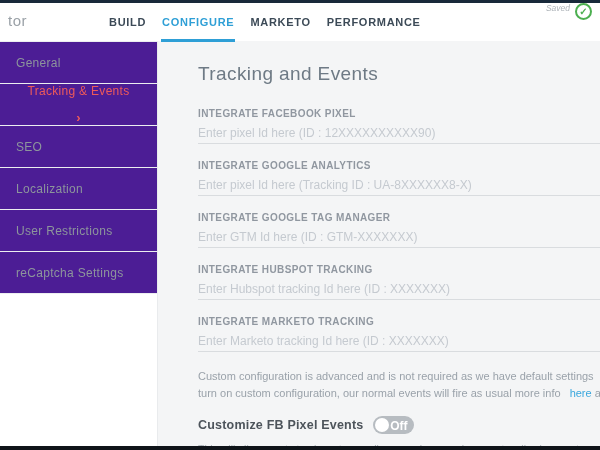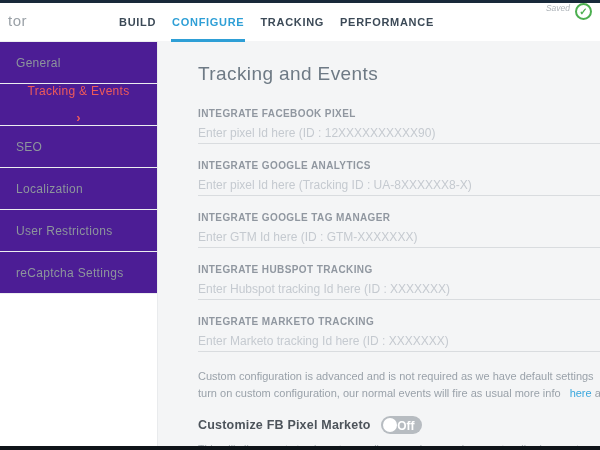--- a/index.html
+++ b/index.html
@@ -5,21 +5,21 @@
   * { margin:0; padding:0; box-sizing:border-box; }
   html,body { width:600px; height:450px; overflow:hidden;
     font-family:"Liberation Sans", sans-serif; background:#fff; }
 
   .top-strip { height:3px; background:#18293a; }
   .bottom-strip { position:absolute; left:0; bottom:0; width:600px; height:4px; background:#0f1419; }
 
   
   .navbar { position:relative; height:38px; background:#fff; }
   .logo { position:absolute; left:8px; top:9px; font-size:15px; color:#9aa1a7; letter-spacing:.5px; }
-  .nav-items { position:absolute; left:118px; top:0; height:38px; display:flex; align-items:center; gap:14px; }
+  .nav-items { position:absolute; left:108px; top:0; height:38px; display:flex; align-items:center; gap:14px; }
   .nav-item { position:relative; font-size:11px; letter-spacing:.7px; color:#3c4a57; font-weight:bold; cursor:pointer; padding:12px 1px; }
   .nav-item.active { color:#2e9fd6; }
   .nav-item.active::after { content:""; position:absolute; left:0; right:0; bottom:-2px; height:3px; background:#2e9fd6; }
   .saved { position:absolute; right:8px; top:0; height:38px; display:flex; gap:5px; }
   .saved-label { font-size:8.5px; font-style:italic; color:#aeb4b9; }
   .check-circle { width:17px; height:17px; border:2px solid #4caf50; border-radius:50%;
     display:flex; align-items:center; justify-content:center; color:#4caf50; font-size:10px; font-weight:bold; }
 
   
   .body-wrap { display:flex; height:405px; }
@@ -55,21 +55,21 @@
 </head>
 <body>
 
 <div class="top-strip"></div>
 
 <div class="navbar">
   <div class="logo">tor</div>
   <div class="nav-items">
     <div class="nav-item">BUILD</div>
     <div class="nav-item active">CONFIGURE</div>
-    <div class="nav-item">TRACKING</div>
+    <div class="nav-item">MARKETO</div>
     <div class="nav-item">PERFORMANCE</div>
   </div>
   <div class="saved">
     <span class="saved-label">Saved</span>
     <span class="check-circle">✓</span>
   </div>
 </div>
 
 <div class="body-wrap">
   <div class="sidebar">
@@ -121,21 +121,21 @@
       <div class="field-label">INTEGRATE MARKETO TRACKING</div>
       <input class="field-input" type="text" placeholder="Enter Marketo tracking Id here (ID : XXXXXXX)" style="">
     </div>
 
     <div class="note">
       <div>Custom configuration is advanced and is not required as we have default settings</div>
       <div><span>turn on custom configuration, our normal events will fire as usual more info </span><a href="#">here</a><span> a</span></div>
     </div>
 
     <div class="toggle-row">
-      <span class="toggle-label">Customize FB Pixel Marketo</span>
+      <span class="toggle-label">Customize FB Pixel Events</span>
       <span class="toggle">
         <span class="toggle-knob"></span>
         <span class="toggle-state">Off</span>
       </span>
     </div>
 
     <div class="footnote">This will allow you to track custom audience and conversion events, allowing you to send multipl</div>
   </div>
 </div>
 

